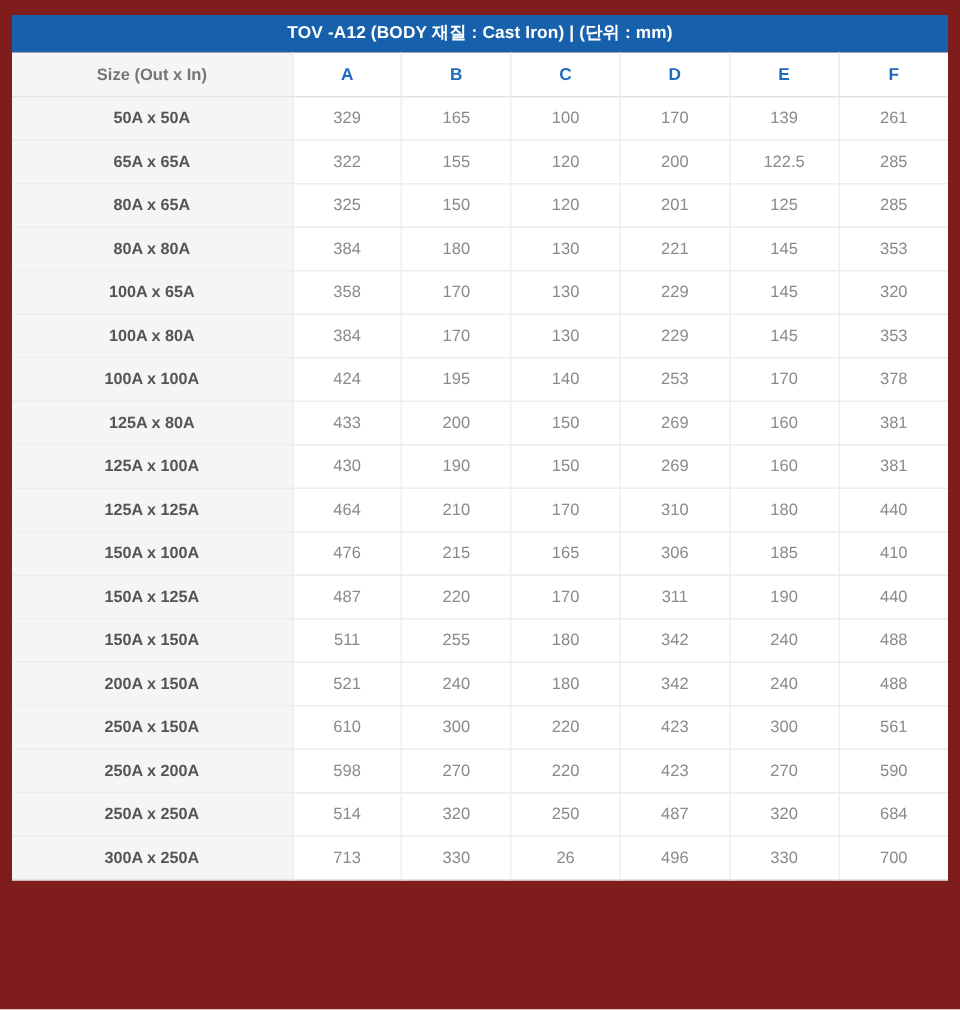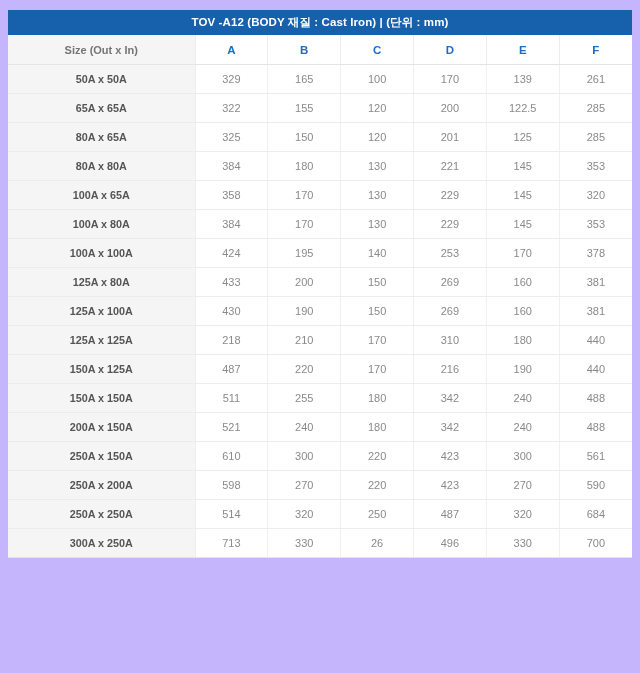--- a/index.html
+++ b/index.html
@@ -13,21 +13,21 @@
     font-family: "Liberation Sans", "DejaVu Sans", sans-serif;
     color: #666666;
     overflow: hidden;
   }
 
   .spec-sheet {
     width: 640px;
     height: 673px;
     box-sizing: border-box;
     padding: 10px 8px 0 8px;
-    background: #c4b5fd;
+    background: #7f1d1d;
   }
 
   .spec-title {
     height: 25px;
     line-height: 25px;
     background: #1761AC;
     color: #ffffff;
     font-size: 11.5px;
     font-weight: bold;
     text-align: center;
@@ -204,33 +204,42 @@
           <td class="cell-size">125A x 100A</td>
           <td class="cell-dim">430</td>
           <td class="cell-dim">190</td>
           <td class="cell-dim">150</td>
           <td class="cell-dim">269</td>
           <td class="cell-dim">160</td>
           <td class="cell-dim">381</td>
         </tr>
         <tr>
           <td class="cell-size">125A x 125A</td>
-          <td class="cell-dim">218</td>
+          <td class="cell-dim">464</td>
           <td class="cell-dim">210</td>
           <td class="cell-dim">170</td>
           <td class="cell-dim">310</td>
           <td class="cell-dim">180</td>
           <td class="cell-dim">440</td>
+        </tr>
+        <tr>
+          <td class="cell-size">150A x 100A</td>
+          <td class="cell-dim">476</td>
+          <td class="cell-dim">215</td>
+          <td class="cell-dim">165</td>
+          <td class="cell-dim">306</td>
+          <td class="cell-dim">185</td>
+          <td class="cell-dim">410</td>
         </tr>
         <tr>
           <td class="cell-size">150A x 125A</td>
           <td class="cell-dim">487</td>
           <td class="cell-dim">220</td>
           <td class="cell-dim">170</td>
-          <td class="cell-dim">216</td>
+          <td class="cell-dim">311</td>
           <td class="cell-dim">190</td>
           <td class="cell-dim">440</td>
         </tr>
         <tr>
           <td class="cell-size">150A x 150A</td>
           <td class="cell-dim">511</td>
           <td class="cell-dim">255</td>
           <td class="cell-dim">180</td>
           <td class="cell-dim">342</td>
           <td class="cell-dim">240</td>

